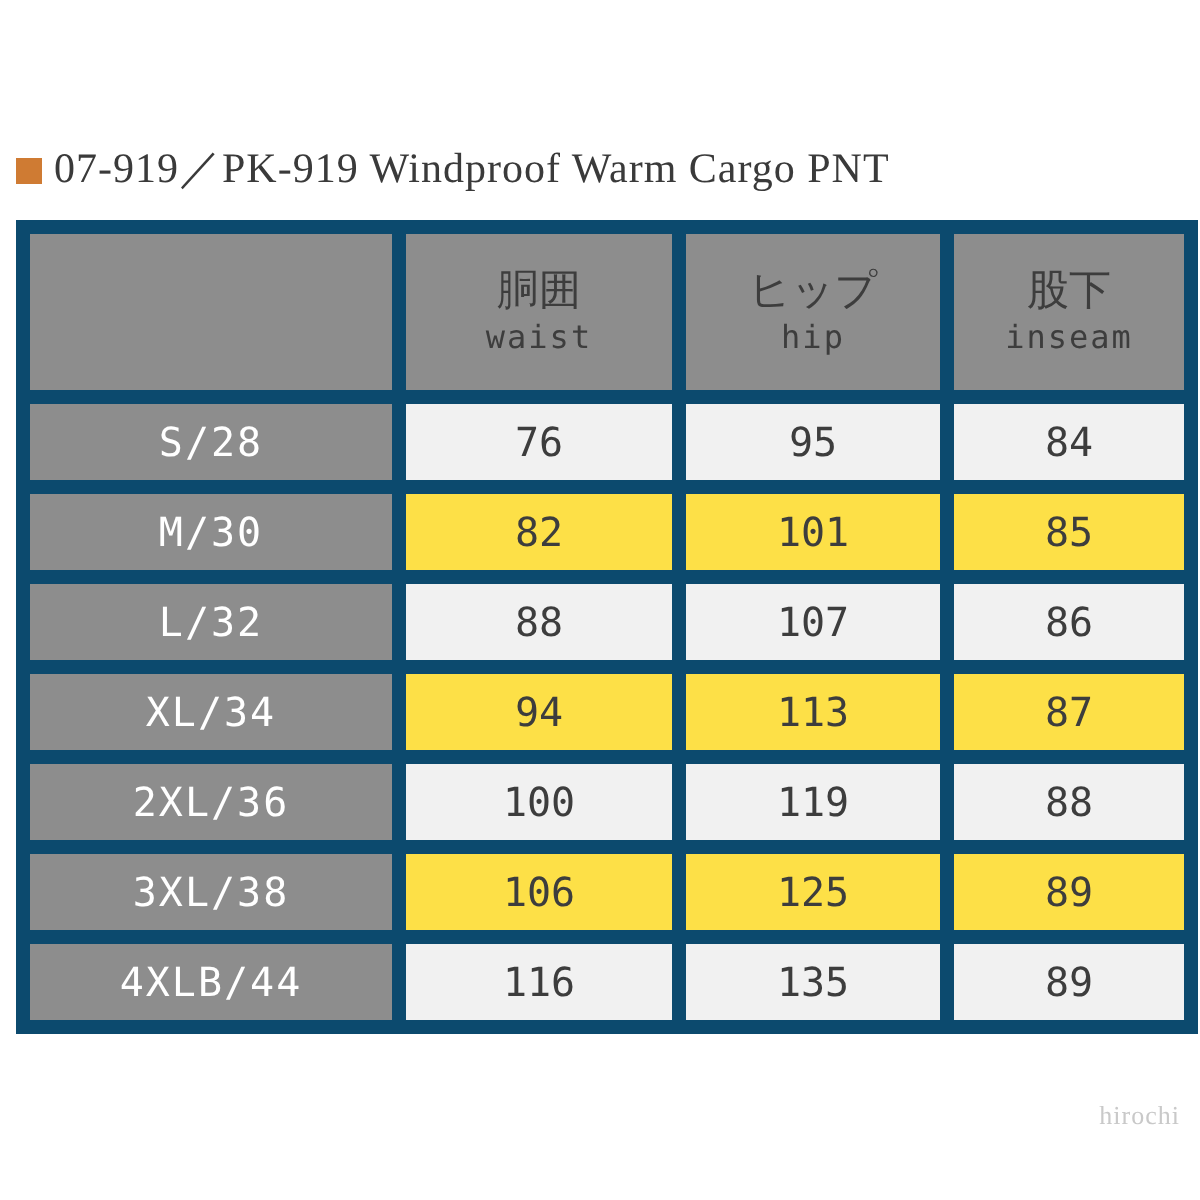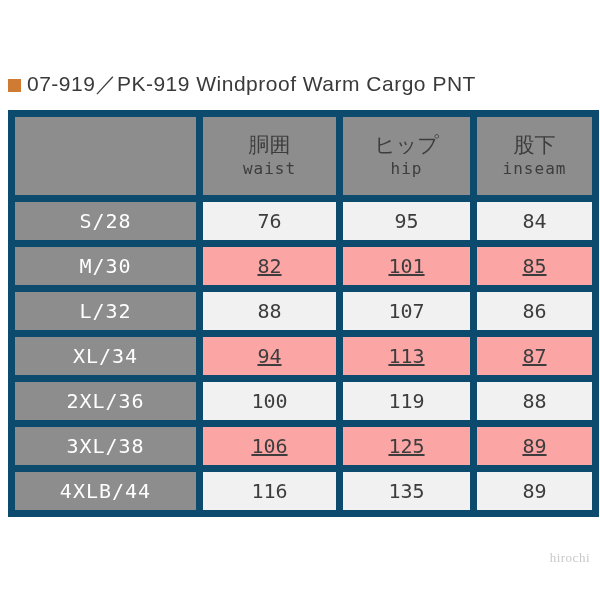--- a/index.html
+++ b/index.html
@@ -33,21 +33,21 @@
     background: #cf7b33;
     display: inline-block;
     flex: 0 0 auto;
     margin-top: 2px;
   }
   .title-text {
     font-size: 21px;
     letter-spacing: 0.5px;
     color: #3a3a3a;
     white-space: nowrap;
-    font-family: Liberation Sans, sans-serif;
+    font-family: Liberation Serif, serif;
   }
   table.size-table {
     position: absolute;
     left: 8px;
     top: 110px;
     width: 584px;
     border-collapse: collapse;
     table-layout: fixed;
   }
   table.size-table col.c0 { width: 188px; }
@@ -93,22 +93,21 @@
   tbody td.size-label {
     background: #8d8d8d;
     color: #ffffff;
     font-size: 20px;
     letter-spacing: 1px;
   }
   tbody tr.odd td.val {
     background: #f1f1f1;
   }
   tbody tr.even td.val {
-    background: #fca5a5;
-    text-decoration: underline;
+    background: #fde047;
   }
   .watermark {
     position: absolute;
     right: 10px;
     bottom: 34px;
     font-size: 13px;
     color: #c9c9c9;
     font-family: Liberation Serif, serif;
     letter-spacing: 0.5px;
   }

